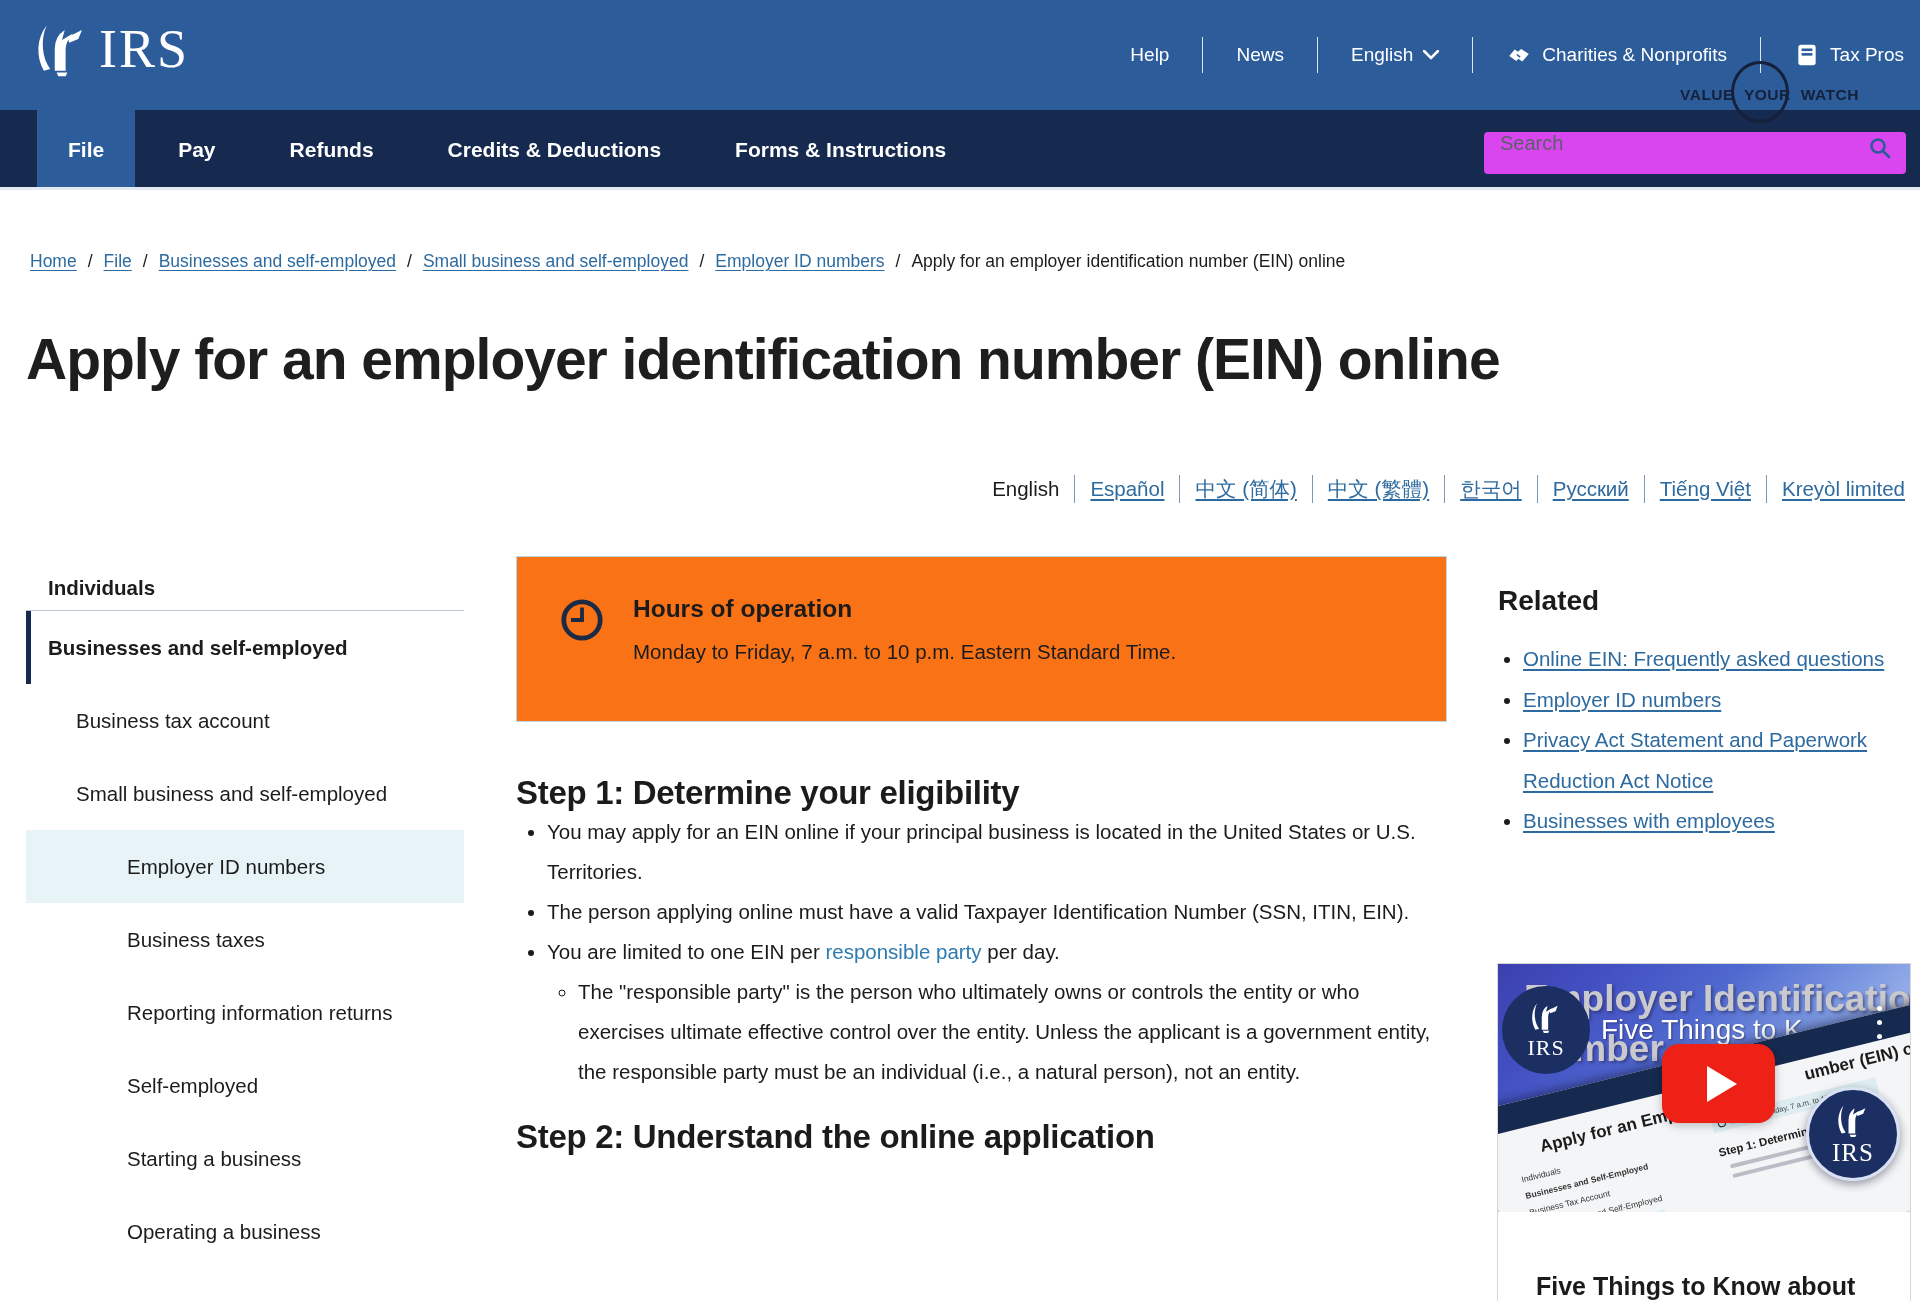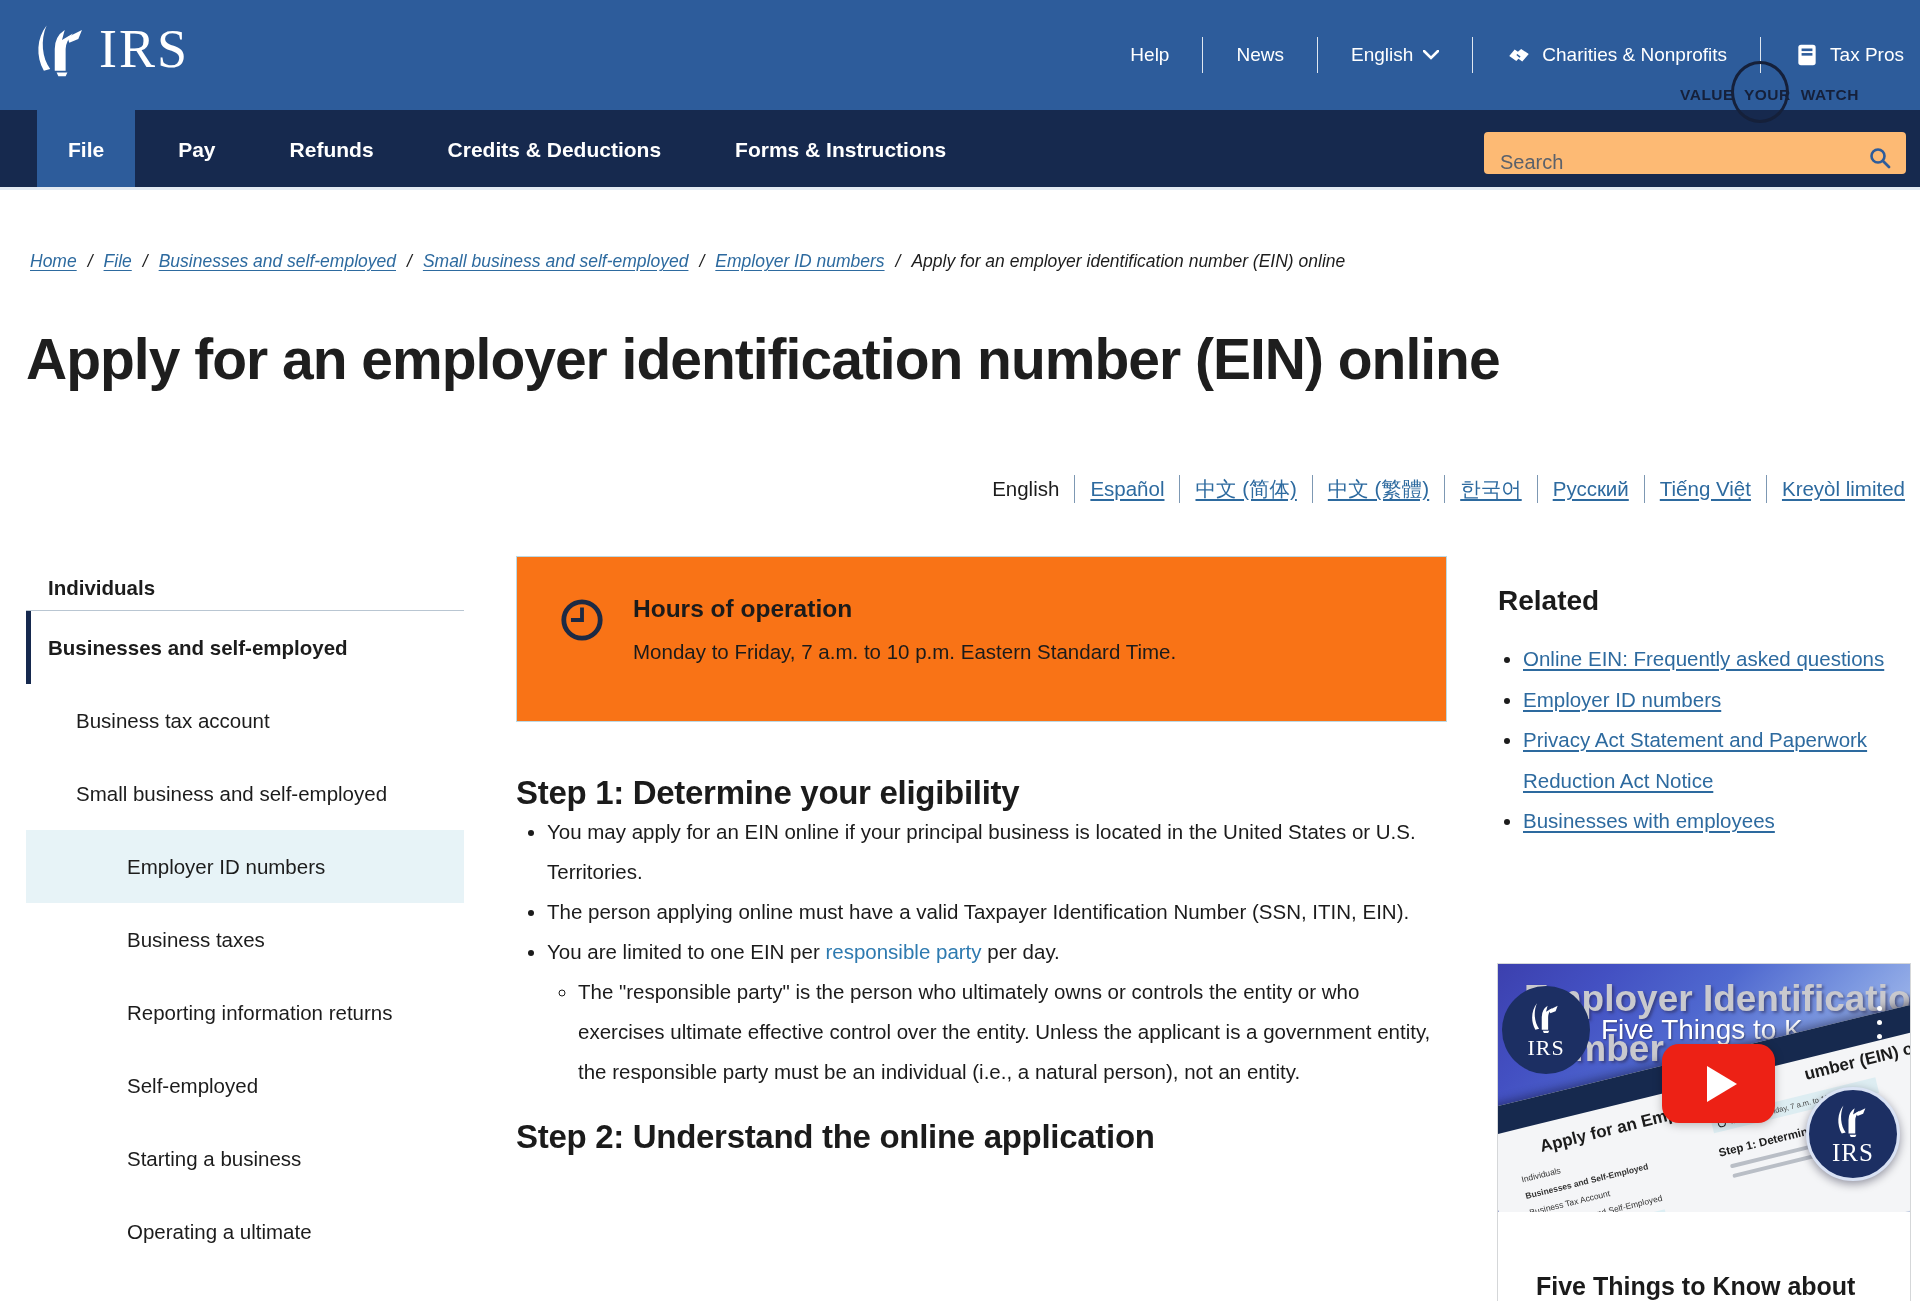--- a/index.html
+++ b/index.html
@@ -27,29 +27,29 @@
   .wm-your { position:relative; }
   .wm-ring { position:absolute; left:-13px; top:-25px; width:58px; height:62px;
     border:3px solid #15203a; border-radius:50%; }
 
   
   .mainnav { position:absolute; left:0; top:110px; width:1920px; height:80px; background:#16294e;
     border-bottom:3px solid #e3eaf3; display:flex; align-items:stretch; padding-left:37px; column-gap:12px; }
   .nav-item { color:#fff; text-decoration:none; font-size:21px; font-weight:700;
     line-height:80px; padding:0 31px; white-space:nowrap; }
   .nav-item.active { background:#2d5c9b; }
-  .searchbox { position:absolute; right:14px; top:132px; width:422px; height:42px; background:#fdba74;
-    border-radius:4px; display:flex; align-items:flex-end; padding:0 10px 0 16px; }
+  .searchbox { position:absolute; right:14px; top:132px; width:422px; height:42px; background:#d946ef;
+    border-radius:4px; display:flex; align-items:flex-start; padding:0 10px 0 16px; }
   .searchbox input { flex:1; border:none; outline:none; font-size:20px; color:#333;
     font-family:"Liberation Sans", sans-serif; background:transparent; }
   .searchbox input::placeholder { color:#5b616b; opacity:1; }
   .searchbtn { border:none; background:none; width:32px; height:32px; display:flex; align-items:center; justify-content:center; cursor:pointer; }
 
   
-  .breadcrumb { position:absolute; left:30px; top:251px; font-size:17.5px; width:1860px; white-space:nowrap;font-style:italic; }
+  .breadcrumb { position:absolute; left:30px; top:251px; font-size:17.5px; width:1860px; white-space:nowrap; }
   .breadcrumb a { color:#2d6a9f; text-decoration:underline; text-underline-offset:3px; }
   .bc-sep { color:#1c1c1c; margin:0 11px; }
   .bc-current { color:#1c1c1c; }
 
   
   .page-title { position:absolute; left:26px; top:326px; font-size:57px; font-weight:800;
     letter-spacing:-1px; color:#1e1e1e; white-space:nowrap; }
 
   
   .langbar { position:absolute; top:470px; left:850px; right:0; height:38px; display:flex;
@@ -255,21 +255,21 @@
     <div class="sb-row l2">
       <span>Reporting information returns</span>
     </div>
     <div class="sb-row l2">
       <span>Self-employed</span>
     </div>
     <div class="sb-row l2">
       <span>Starting a business</span>
     </div>
     <div class="sb-row l2">
-      <span>Operating a ultimate</span>
+      <span>Operating a business</span>
     </div>
   </aside>
 
   <main class="content">
     <div class="hours-box">
       <svg viewBox="0 0 48 48">
         <circle cx="24" cy="24" r="19" fill="none" stroke="#1d2a44" stroke-width="5"></circle>
         <path d="M24 13 V24 H14.5" fill="none" stroke="#1d2a44" stroke-width="4" stroke-linecap="square"></path>
       </svg>
       <div>

